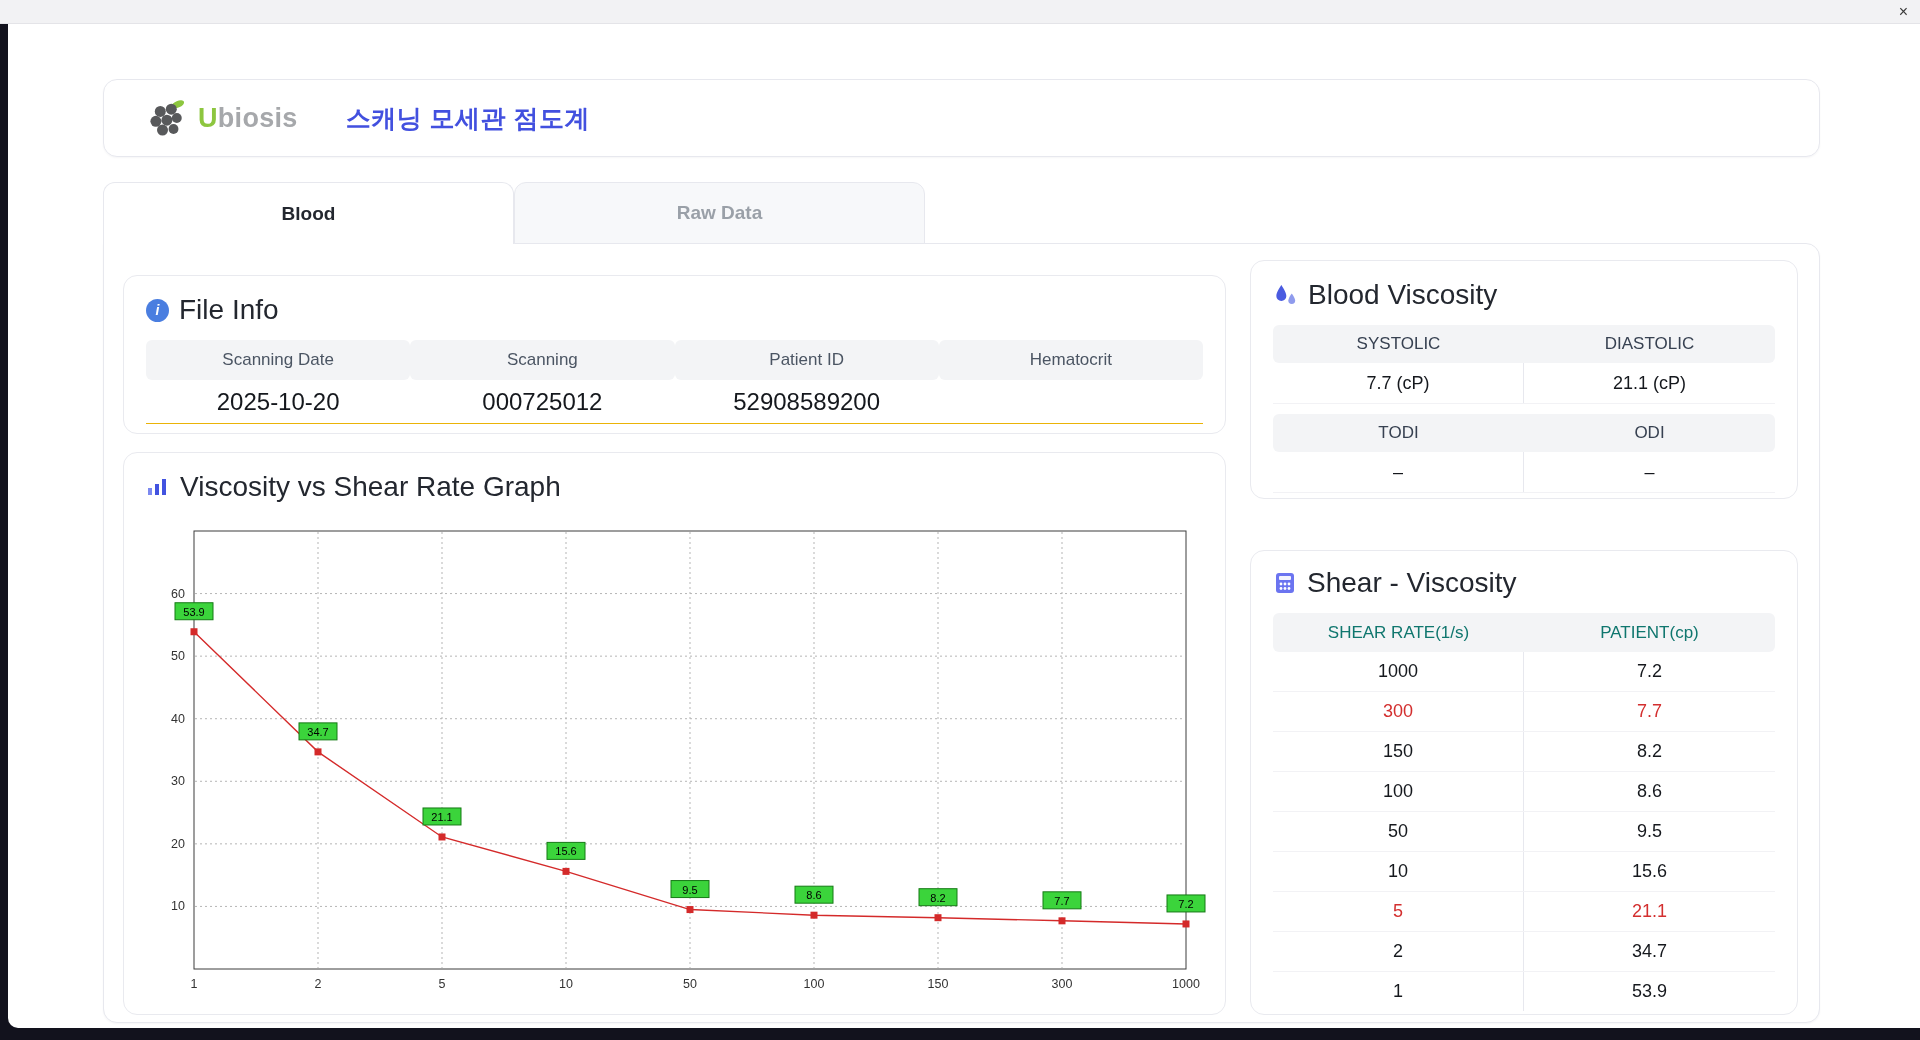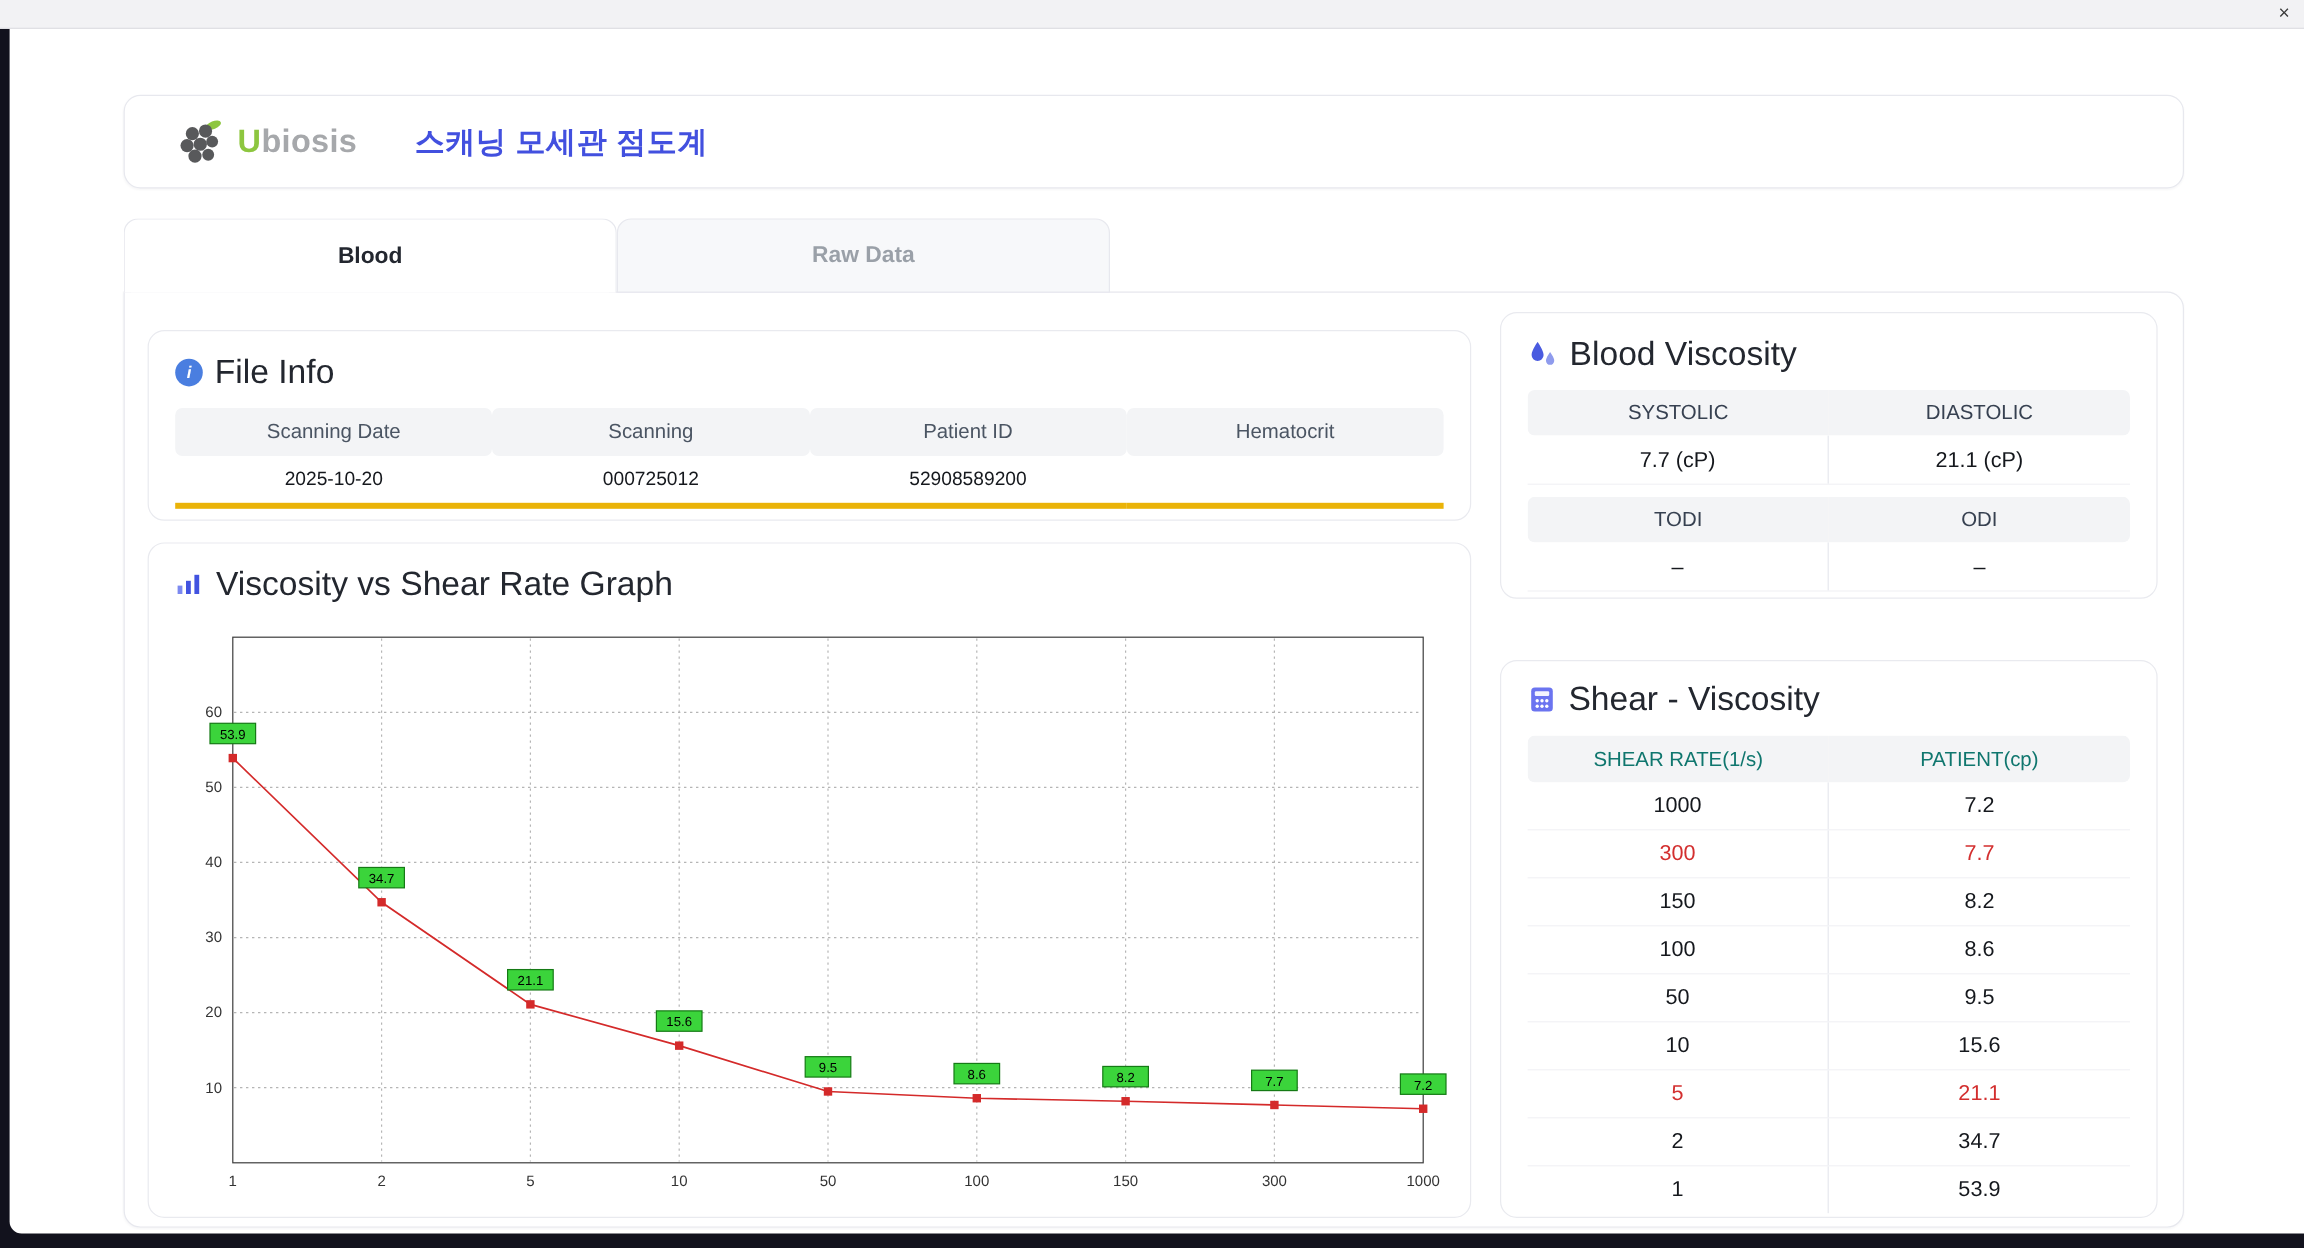--- a/index.html
+++ b/index.html
@@ -39,22 +39,22 @@
   .section-head { display:flex; align-items:center; gap:10px; margin-bottom:14px; }
   .section-head h2 { margin:0; font-size:28px; font-weight:normal; color:#23272f; }
 
   .info-icon { width:23px; height:23px; border-radius:50%; background:#4a7ee0; color:#fff; display:flex;
     align-items:center; justify-content:center; font-size:14px; font-weight:bold; font-style:italic; }
 
   .fields { display:flex; margin-top:8px;text-align:center; }
   .field { flex:1; }
   .field-label { height:40px; background:#f3f4f6; border-radius:6px; display:flex; align-items:center; justify-content:center;
     font-size:17px; color:#4b5563; }
-  .field-value { height:44px; display:flex; align-items:center; justify-content:center; font-size:16px; color:#15181d;
-    border-bottom:5px solid #eab308; }
+  .field-value { height:44px; display:flex; align-items:center; justify-content:center; font-size:24px; color:#15181d;
+    border-bottom:1px solid #eab308; }
 
   .bv-row { display:grid; grid-template-columns:1fr 1fr; }
   .bv-row.head { border-radius:6px; overflow:hidden; }
   .bv-row.head > div { background:#f3f4f6; height:38px; display:flex; align-items:center; justify-content:center;
     font-size:17px; color:#374151; }
   .bv-row.val > div { height:40px; display:flex; align-items:center; justify-content:center; font-size:18px; color:#15181d; }
   .bv-row.val > div:first-child { border-right:1px solid #e7e8ee; }
   .bv-row.val { border-bottom:1px solid #f2f2f5; }
   .bv-row.gap { margin-top:10px; }
 

